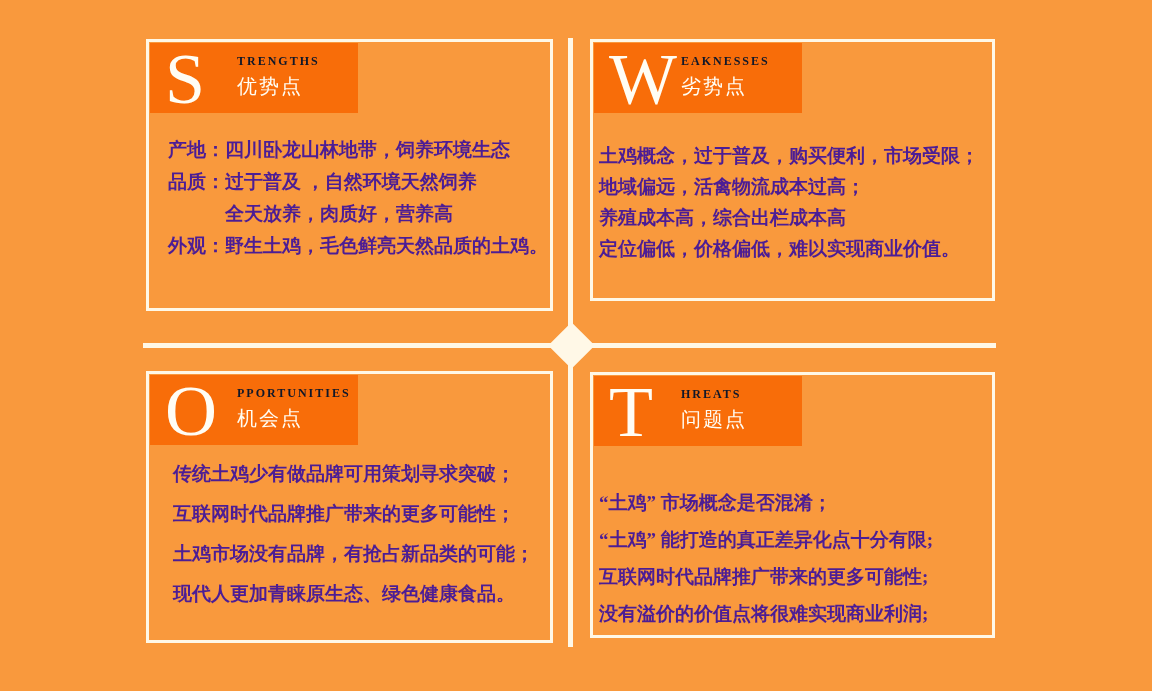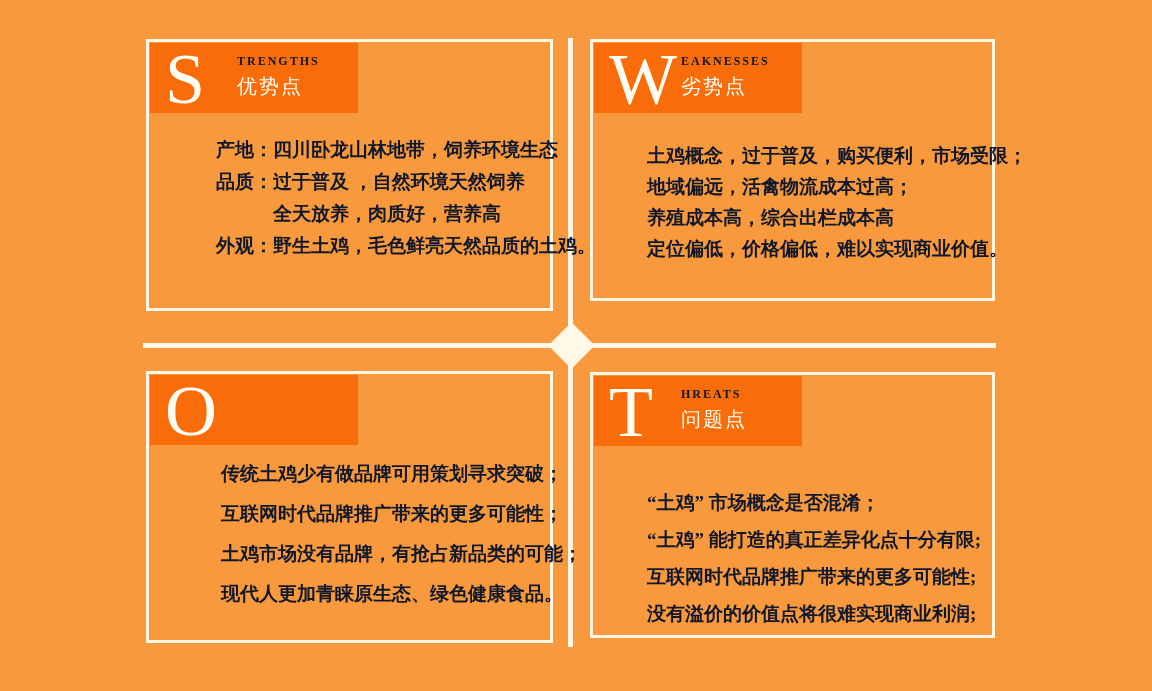--- a/index.html
+++ b/index.html
@@ -30,21 +30,21 @@
   .qtitles{display:flex;flex-direction:column;margin-left:6px;}
   .qcaps{
     font-size:12px;letter-spacing:2px;margin-top:11px;color:#0f172a;
     font-family:"Liberation Serif","DejaVu Serif",serif;font-weight:bold;
   }
   .qtitle{
     font-size:20px;margin-top:4px;color:#fffdf4;letter-spacing:2px;
     font-family:"Liberation Serif","DejaVu Serif",serif;
   }
   
-  .qbody{position:absolute;right:8px;color:#0f172a;font-weight:bold;font-size:19px;margin-left:48px;}
+  .qbody{position:absolute;right:8px;color:#4c1d95;font-weight:bold;font-size:19px;}
   .quad-s .qbody{left:19px;top:92px;}
   .quad-w .qbody{left:6px;top:98px;}
   .quad-o .qbody{left:24px;top:80px;}
   .quad-t .qbody{left:6px;top:109px;}
   .qline{white-space:pre;}
   .quad-s .qline{line-height:32px;}
   .quad-w .qline{line-height:31px;}
   .quad-o .qline{line-height:40px;}
   .quad-t .qline{line-height:37px;}
 </style>
@@ -85,20 +85,24 @@
       <div class="qline">土鸡概念，过于普及，购买便利，市场受限；</div>
       <div class="qline">地域偏远，活禽物流成本过高；</div>
       <div class="qline">养殖成本高，综合出栏成本高</div>
       <div class="qline">定位偏低，价格偏低，难以实现商业价值。</div>
     </div>
   </section>
 
   <section class="quad quad-o">
     <div class="qheader">
       <span class="qletter">O</span>
+      <div class="qtitles">
+        <div class="qcaps">PPORTUNITIES</div>
+        <div class="qtitle">机会点</div>
+      </div>
     </div>
     <div class="qbody">
       <div class="qline">传统土鸡少有做品牌可用策划寻求突破；</div>
       <div class="qline">互联网时代品牌推广带来的更多可能性；</div>
       <div class="qline">土鸡市场没有品牌，有抢占新品类的可能；</div>
       <div class="qline">现代人更加青睐原生态、绿色健康食品。</div>
     </div>
   </section>
 
   <section class="quad quad-t">

